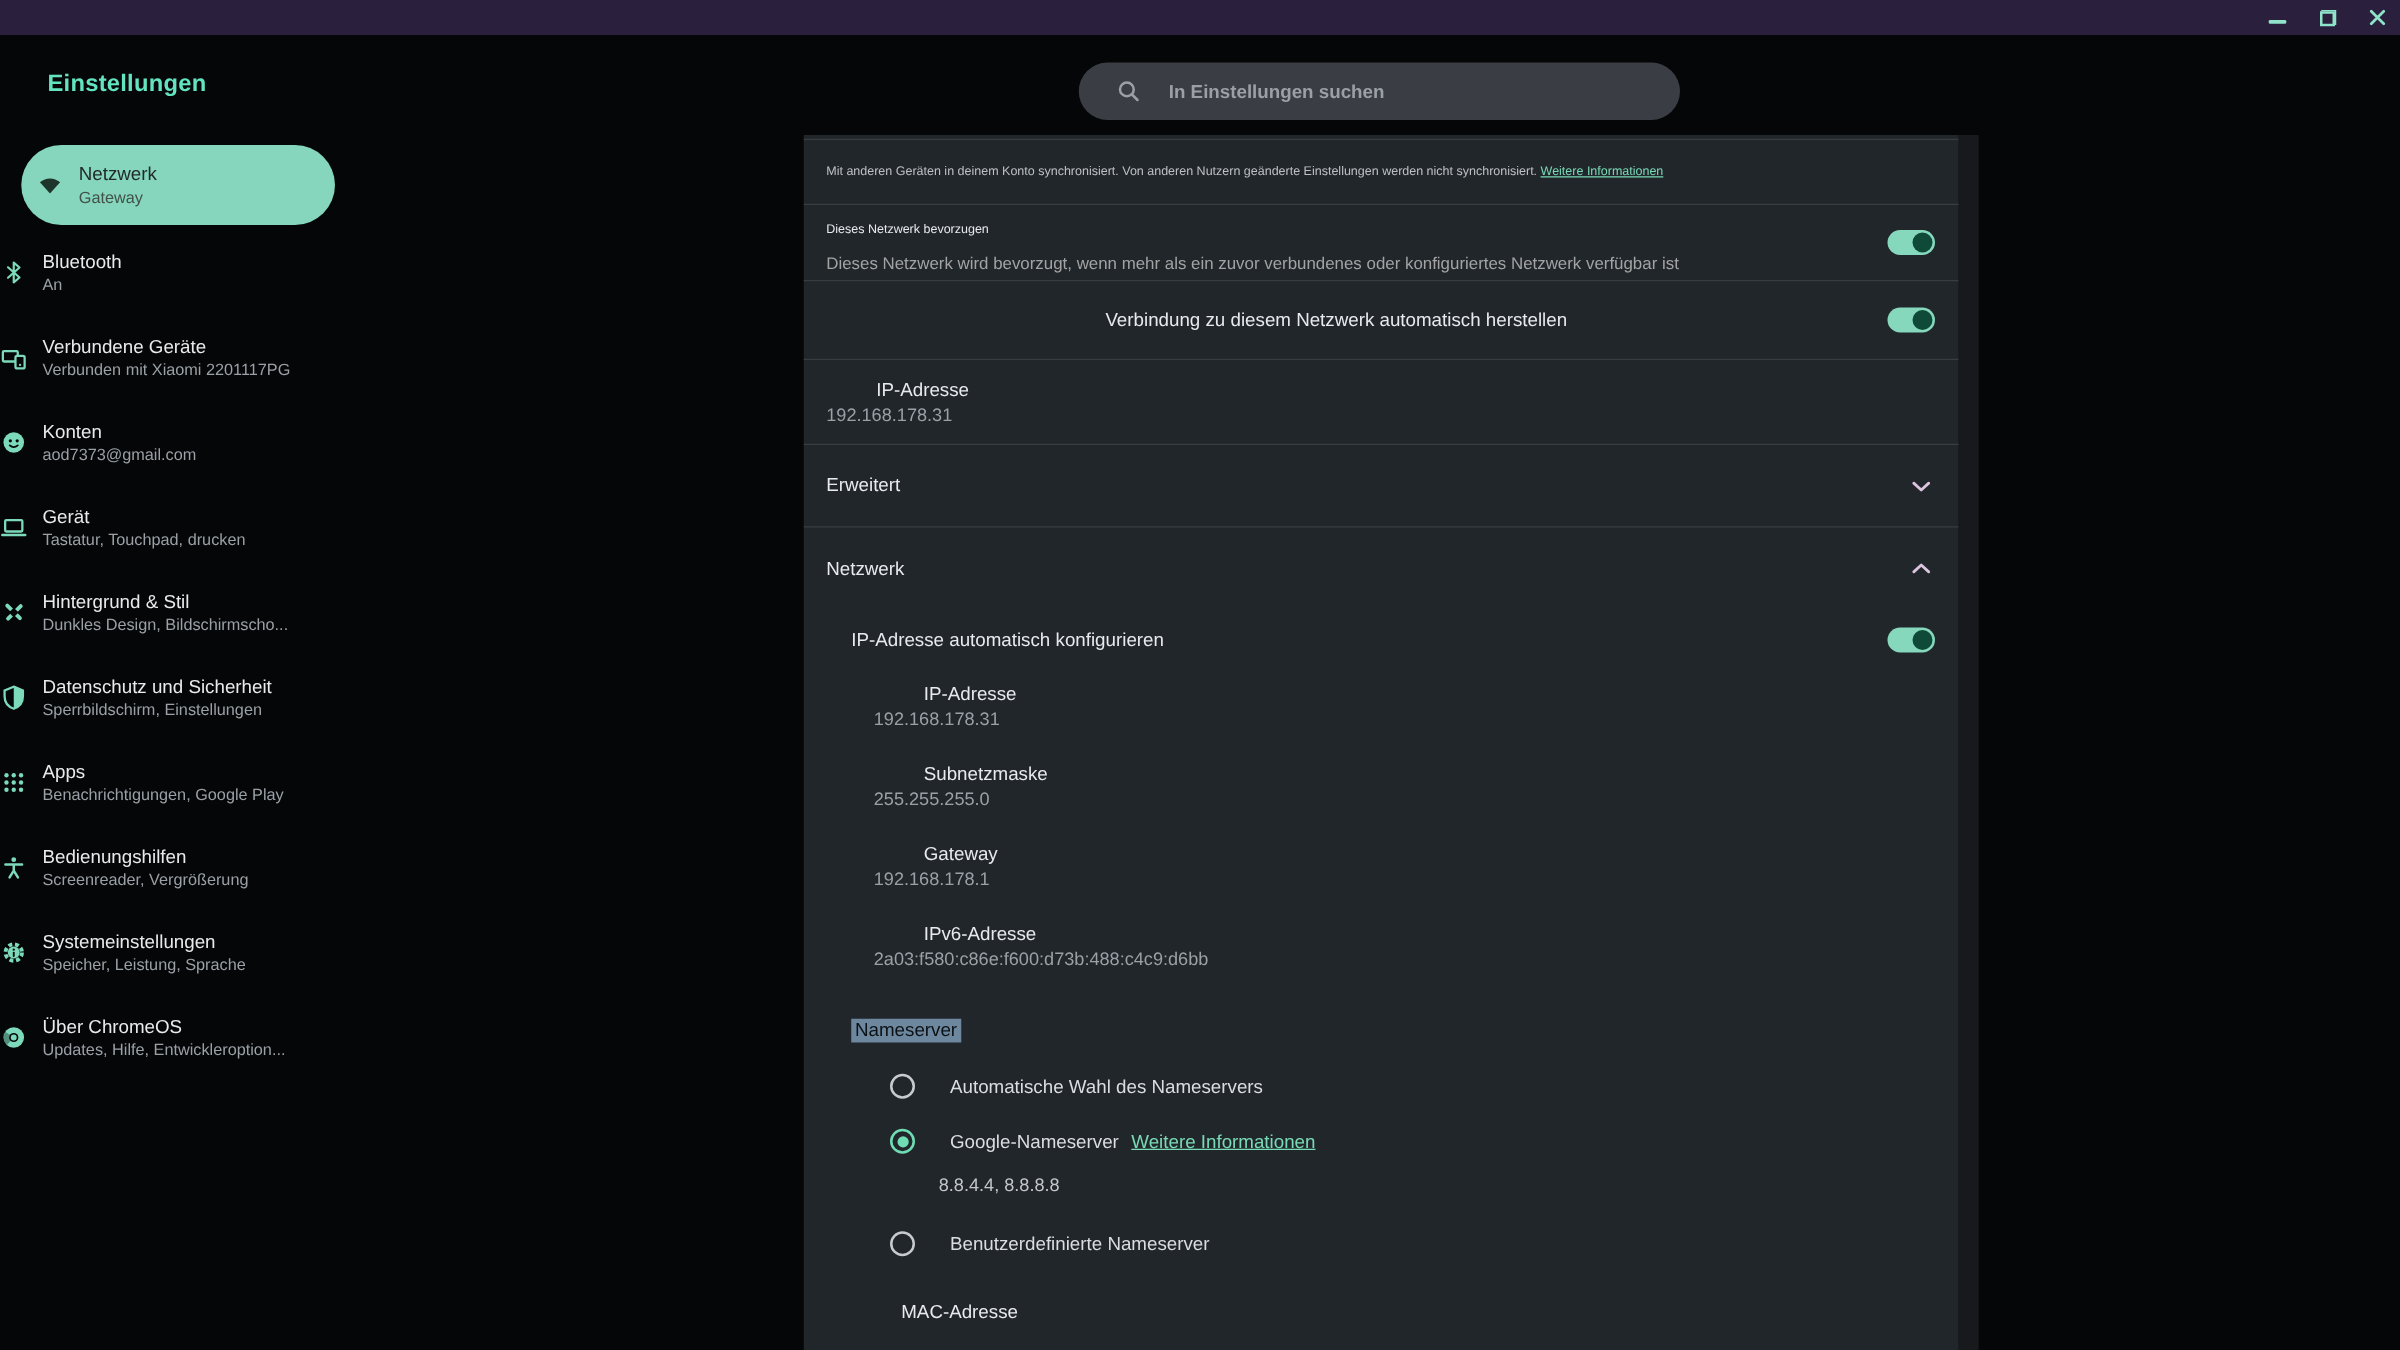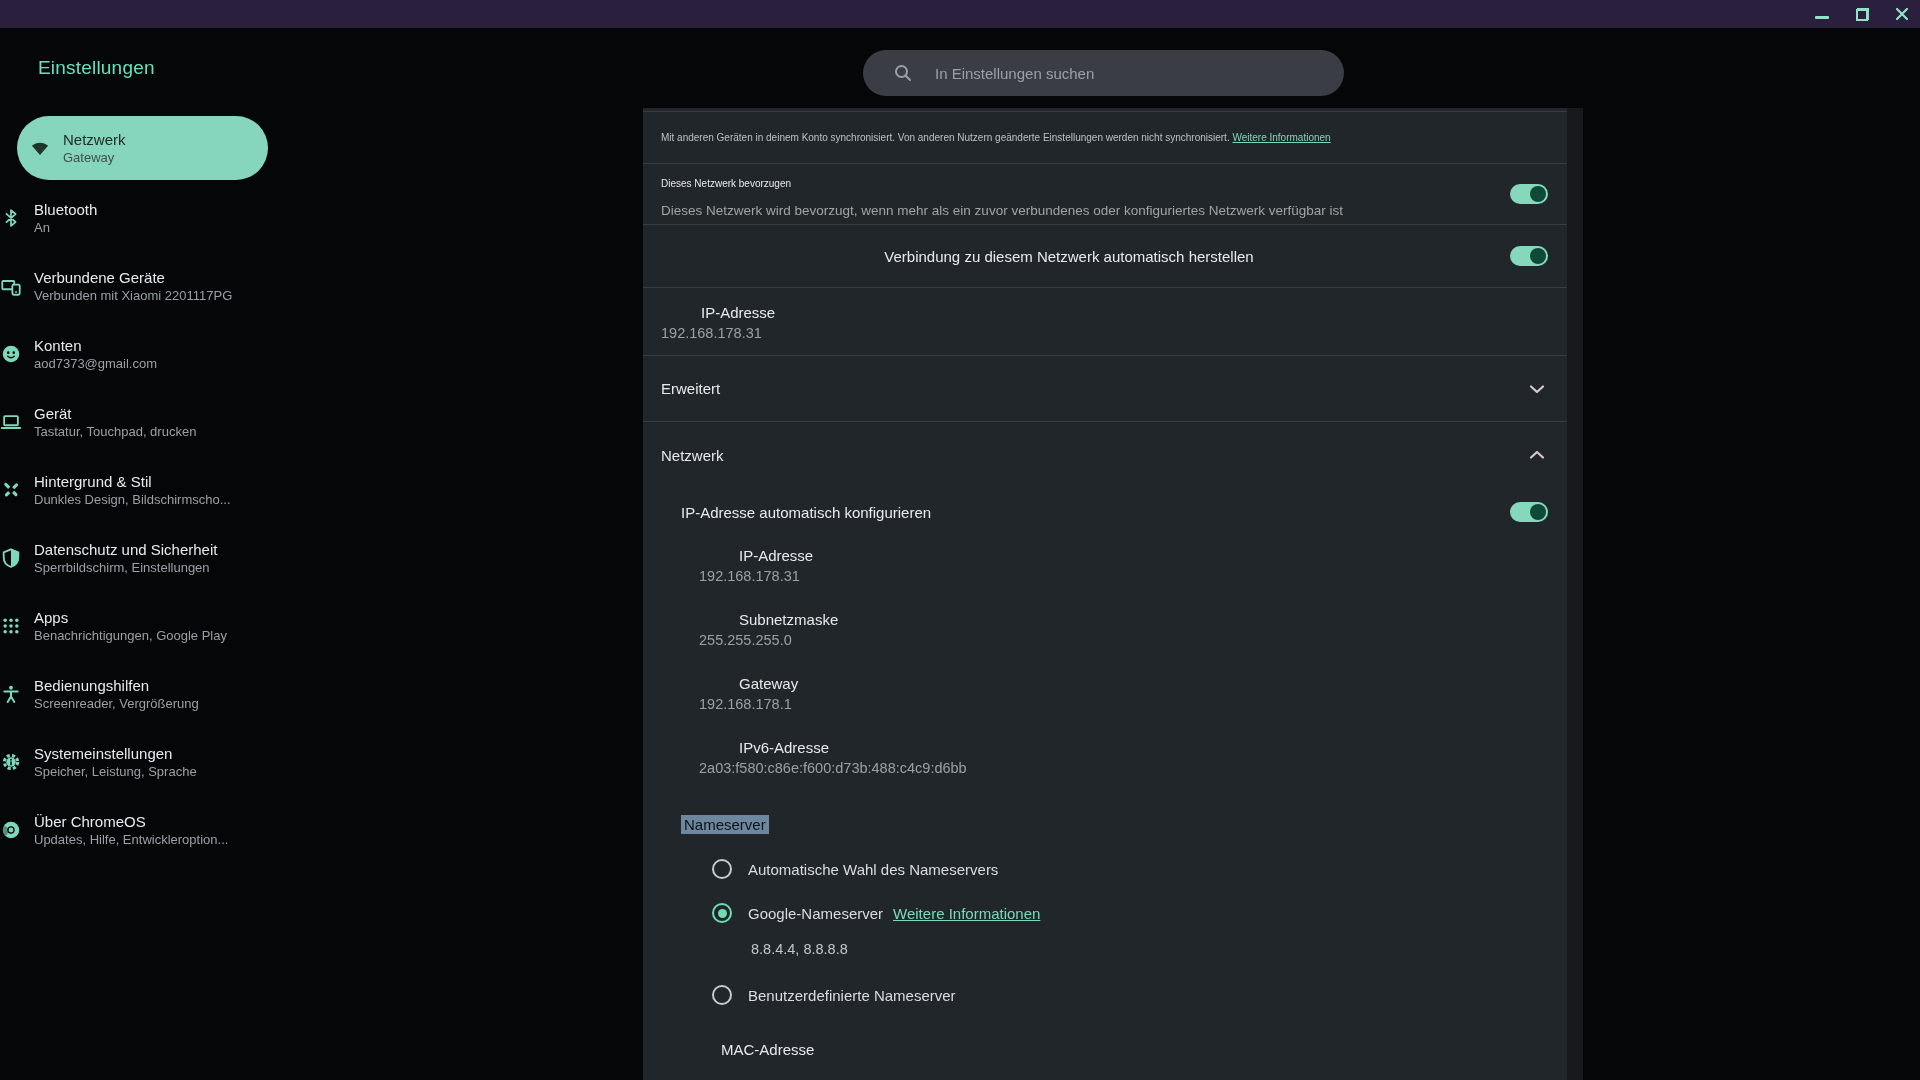--- a/index.html
+++ b/index.html
@@ -10,21 +10,21 @@
   
   .titlebar{position:absolute;left:0;top:0;width:1920px;height:28px;background:#2a1f3c;}
   .win-controls{position:absolute;right:10px;top:0;height:28px;display:flex;align-items:center;gap:24px;}
   .wc{width:16px;height:16px;display:flex;align-items:center;justify-content:center;cursor:default;}
   .wc-min{width:14px;height:3px;background:#8fe3c9;border-radius:1px;margin-top:6px;}
   .wc-restore{position:relative;width:13px;height:13px;}
   .wc-restore .back{position:absolute;right:0;top:0;width:8px;height:8px;border:2px solid #8fe3c9;}
   .wc-restore .front{position:absolute;left:0;bottom:0;width:8px;height:8px;border:2px solid #8fe3c9;background:#2a1f3c;}
 
   
-  .header{position:absolute;left:0;top:28px;width:1920px;height:80px;}
+  .header{position:absolute;left:0;top:28px;width:1920px;height:80px;font-weight:bold;}
   .app-title{position:absolute;left:38px;top:0;height:80px;display:flex;align-items:center;
              font-size:19px;letter-spacing:.2px;color:#63e3c0;}
   .searchbar{position:absolute;left:863px;top:22px;width:481px;height:46px;background:#3a3d43;
              border-radius:23px;display:flex;align-items:center;cursor:text;}
   .searchbar .mag{margin-left:30px;flex:0 0 auto;display:flex;}
   .searchbar .ph{margin-left:22px;font-size:15px;color:#9aa0a6;}
 
   
   .sidebar{position:absolute;left:0;top:116px;width:270px;}
   .side-item{height:68px;display:flex;align-items:center;box-sizing:border-box;cursor:pointer;}
@@ -70,21 +70,21 @@
   .d-item .kv-val{line-height:20px;}
 
   .ns-label{padding:14px 0 0 38px;font-size:15px;color:#0f1418;}
   .ns-label .hl{background:#6d889e;color:#0c1116;padding:1px 3px;}
 
   .radio-row{display:flex;align-items:center;padding-left:69px;height:44px;cursor:pointer;}
   .radio{width:16px;height:16px;border-radius:50%;border:2px solid #c7cbd0;flex:0 0 16px;
          display:flex;align-items:center;justify-content:center;}
   .radio.sel{border-color:#6fdcb4;}
   .radio.sel .dot{width:9px;height:9px;border-radius:50%;background:#6fdcb4;}
-  .radio-lab{margin-left:16px;font-size:15px;color:#dadde1;}
+  .radio-lab{margin-left:28px;font-size:15px;color:#dadde1;}
   .radio-link{margin-left:10px;font-size:15px;}
   .dns-val{padding:6px 0 10px 108px;font-size:14.5px;color:#c3c7cc;height:22px;box-sizing:content-box;}
 
   .mac{padding:22px 0 0 38px;}
 
   
   .toggle{width:38px;height:20px;border-radius:10px;background:#86d8bc;position:relative;cursor:pointer;}
   .toggle .knob{position:absolute;right:2px;top:2px;width:16px;height:16px;border-radius:50%;background:#0f4a38;}
 
   svg{display:block;}

